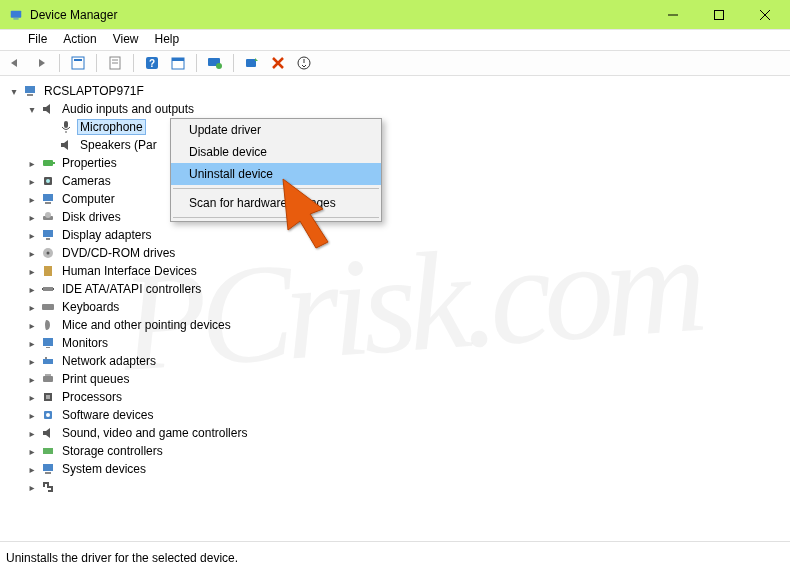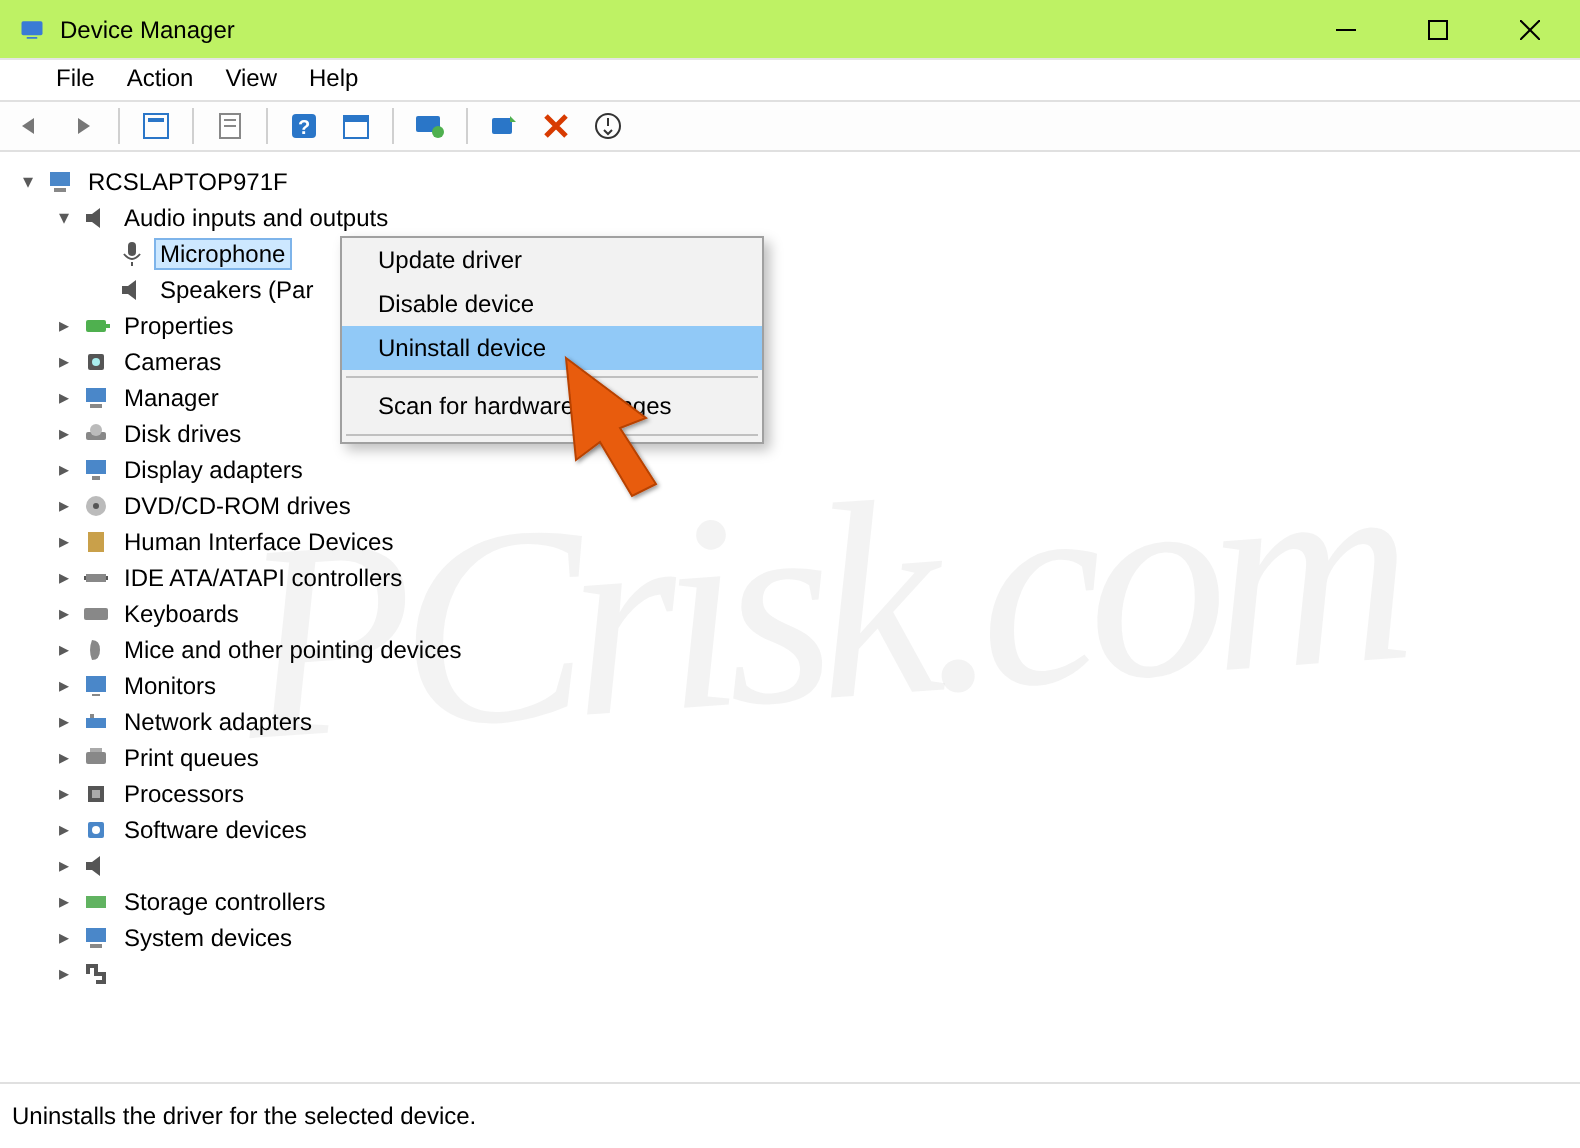--- a/index.html
+++ b/index.html
@@ -214,21 +214,21 @@
         <span class="label">Cameras</span>
       </div>
       <div class="node lvl1">
         <span class="caret">▸</span>
         <span class="nicon">
           <svg width="14" height="14" viewBox="0 0 14 14">
             <rect x="2" y="2" width="10" height="7" fill="#4a87c9"></rect>
             <rect x="4" y="10" width="6" height="2" fill="#888"></rect>
           </svg>
         </span>
-        <span class="label">Manager</span>
+        <span class="label">Computer</span>
       </div>
       <div class="node lvl1">
         <span class="caret">▸</span>
         <span class="nicon">
           <svg width="14" height="14" viewBox="0 0 14 14">
             <rect x="2" y="6" width="10" height="4" rx="1" fill="#888"></rect>
             <circle cx="7" cy="5" r="3" fill="#bbb"></circle>
           </svg>
         </span>
         <span class="label">Disk drives</span>
@@ -341,20 +341,21 @@
         </span>
         <span class="label">Software devices</span>
       </div>
       <div class="node lvl1">
         <span class="caret">▸</span>
         <span class="nicon">
           <svg width="14" height="14" viewBox="0 0 14 14">
             <path d="M2 5 L5 5 L9 2 L9 12 L5 9 L2 9 Z" fill="#555"></path>
           </svg>
         </span>
+        <span class="label">Sound, video and game controllers</span>
       </div>
       <div class="node lvl1">
         <span class="caret">▸</span>
         <span class="nicon">
           <svg width="14" height="14" viewBox="0 0 14 14">
             <rect x="2" y="4" width="10" height="6" fill="#61b361"></rect>
           </svg>
         </span>
         <span class="label">Storage controllers</span>
       </div>

